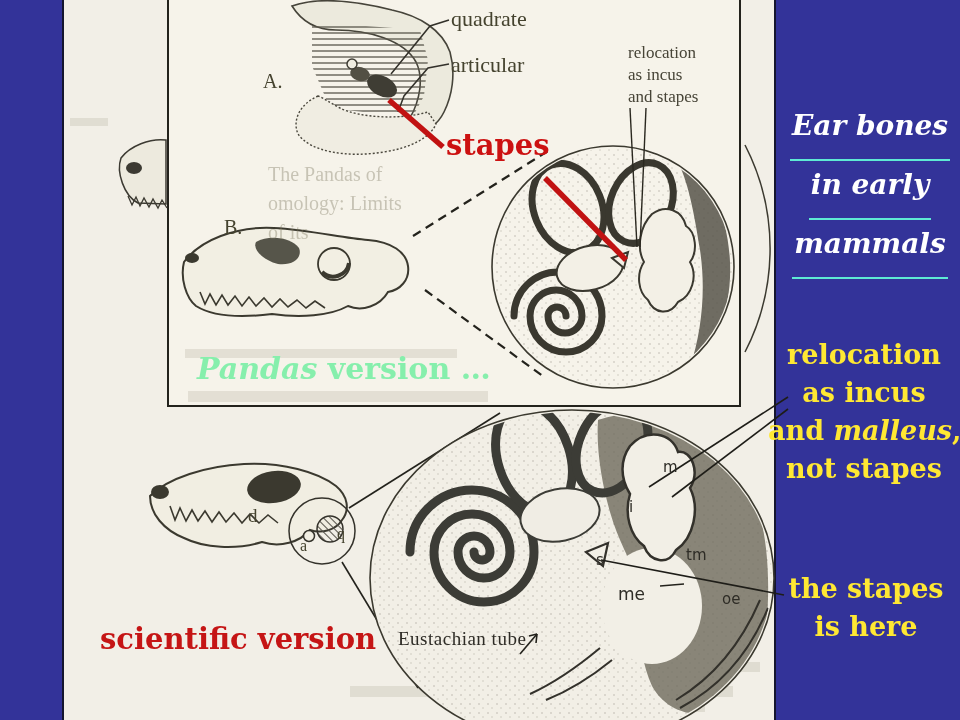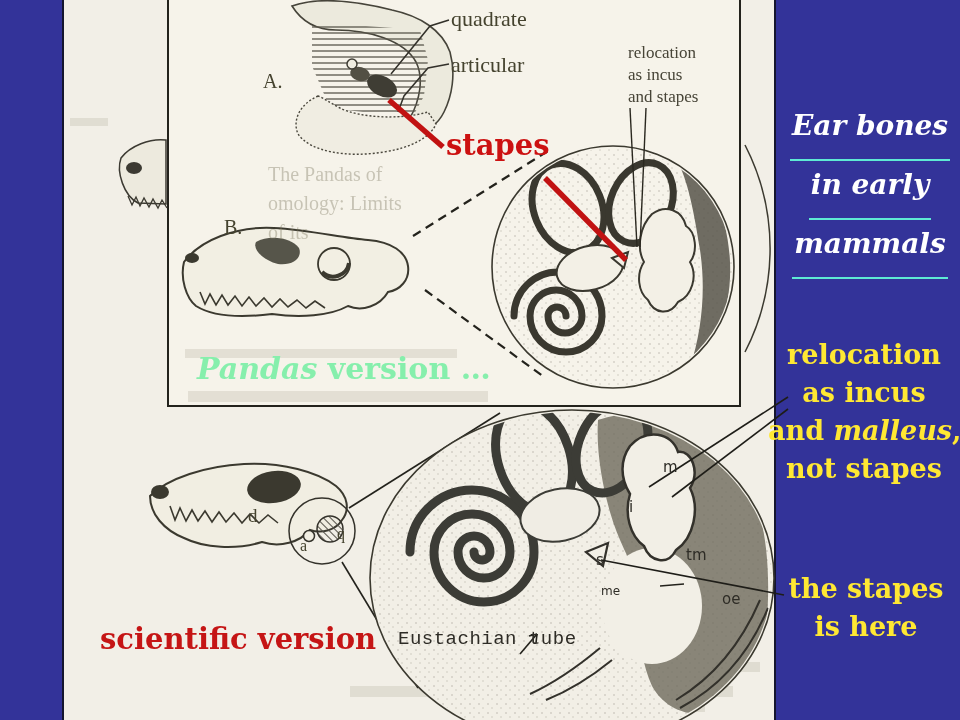--- a/index.html
+++ b/index.html
@@ -14,21 +14,21 @@
   .t{position:absolute;white-space:nowrap;}
   .booklabel{font-family:"Liberation Serif",serif;font-size:22px;color:#45432f;}
   .bookletter{font-family:"Liberation Serif",serif;font-size:20px;color:#45432f;}
   .inset-reloc{font-family:"Liberation Serif",serif;font-size:17px;line-height:22px;color:#474437;}
   .red-stapes{font-size:29px;font-weight:bold;color:#cc1111;}
   .red-pandas{font-size:30px;font-weight:bold;color:#86efac;}
   .red-sci{font-size:29px;font-weight:bold;color:#c51515;text-align:center;}
   .ghost{font-family:"Liberation Serif",serif;font-size:20px;line-height:29px;
          color:#7d7860;opacity:.38;filter:blur(.5px);}
   .earletter{font-family:"DejaVu Sans",sans-serif;font-size:15px;color:#2e2c26;}
-  .eust{font-family:Liberation Mono, monospace;font-size:19px;color:#2e2c26;letter-spacing:.5px;}
+  .eust{font-family:Liberation Serif, serif;font-size:19px;color:#2e2c26;letter-spacing:.5px;}
   .title-block{left:780px;top:102px;width:180px;text-align:center;
                font-size:28px;font-weight:bold;font-style:italic;color:#ffffff;line-height:47px;}
   .title-block .ul{display:inline-block;border-bottom:2px solid #5eead4;padding:0 2px 10px 2px;}
   .yellow-block{color:#ffe833;font-weight:bold;text-align:center;font-size:27px;line-height:38px;}
   .yb1{left:768px;top:336px;width:192px;}
   .yb2{left:780px;top:570px;width:172px;}
   .it{font-style:italic;}
 </style>
 </head>
 <body>
@@ -202,21 +202,21 @@
   <div class="t red-pandas" style="left:197px;top:351px;"><span class="it">Pandas</span><span> version …</span></div>
   <div class="t red-sci" style="left:100px;top:622px;">scientific version</div>
 
   <div class="t bookletter" style="left:248px;top:505px;font-size:19px;">d</div>
   <div class="t bookletter" style="left:300px;top:537px;font-size:16px;">a</div>
   <div class="t bookletter" style="left:337px;top:525px;font-size:16px;">q</div>
 
   <div class="t earletter" style="left:663px;top:458px;">m</div>
   <div class="t earletter" style="left:629px;top:498px;">i</div>
   <div class="t earletter" style="left:596px;top:551px;">s</div>
-  <div class="t earletter" style="left:601px;top:584px;font-size:12px;">me</div>
+  <div class="t earletter" style="left:618px;top:584px;font-size:17px;">me</div>
   <div class="t earletter" style="left:686px;top:546px;">tm</div>
   <div class="t earletter" style="left:722px;top:590px;">oe</div>
   <div class="t eust" style="left:398px;top:628px;">Eustachian tube</div>
 
   <div class="t title-block">
     <div><span class="ul">Ear bones</span></div>
     <div><span class="ul">in early</span></div>
     <div><span class="ul">mammals</span></div>
   </div>
 

